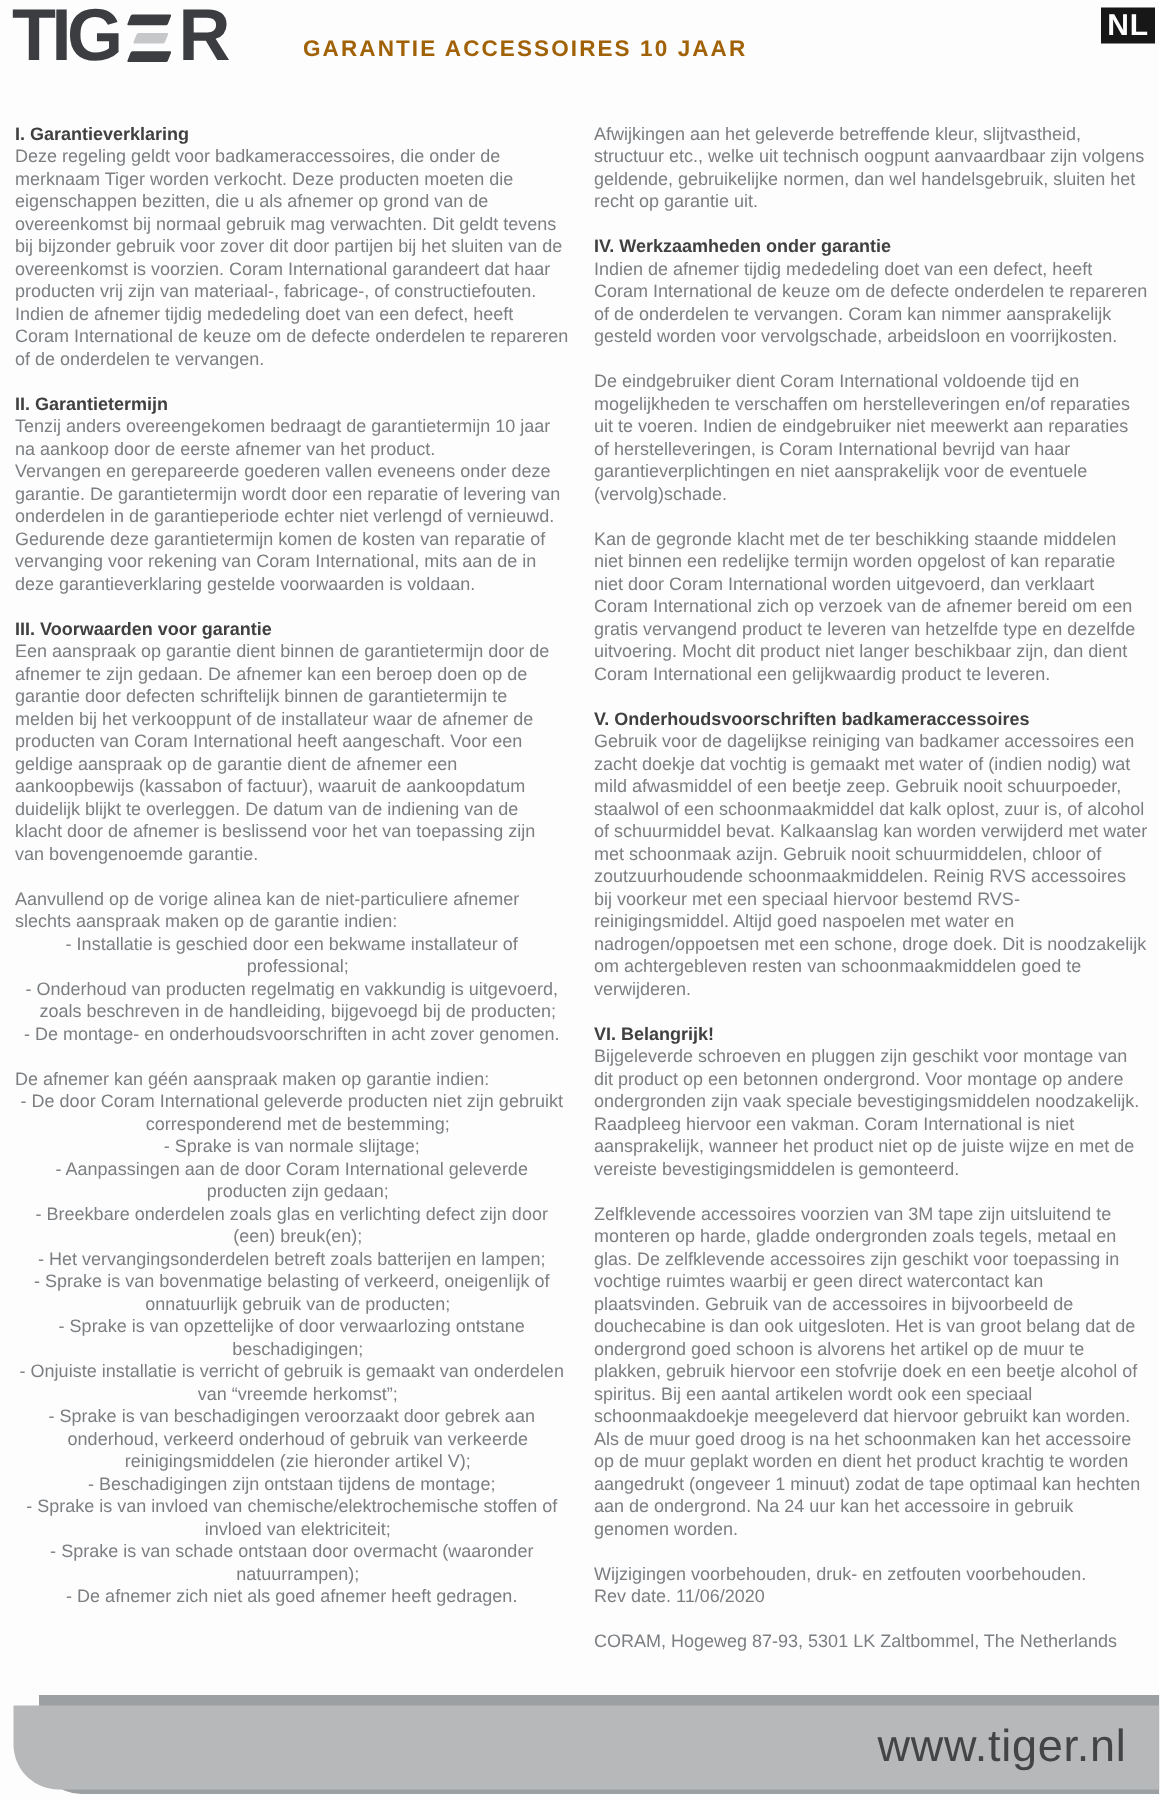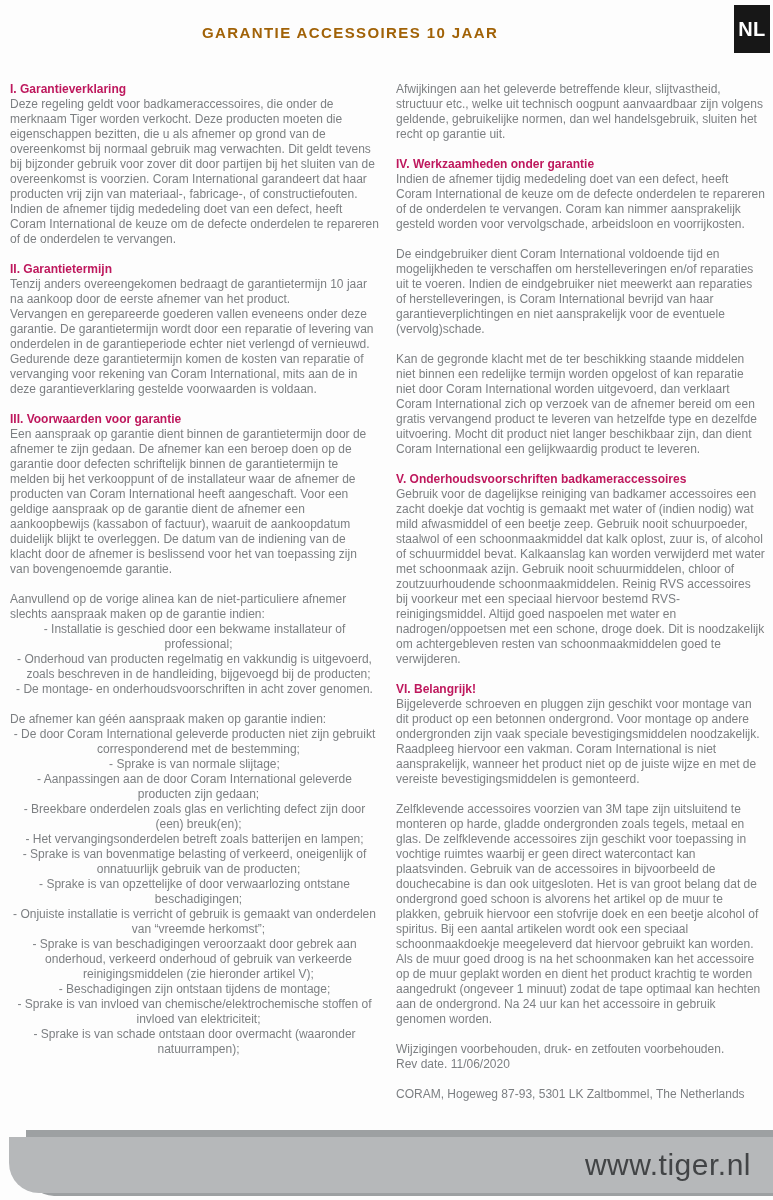--- a/index.html
+++ b/index.html
@@ -49,21 +49,21 @@
     left: 202px; top: 24px;
     font-size: 15px;
     font-weight: bold;
     letter-spacing: 1.4px;
     color: #a16207;
     white-space: nowrap;
   }
   .lang-badge {
     position: absolute;
     top: 5px; right: 3px;
-    width: 36px; height: 48px;
+    width: 36px; height: 24px;
     background: #171717;
     color: #ffffff;
     font-weight: bold;
     font-size: 20px;
     display: flex;
     align-items: center;
     justify-content: center;
     letter-spacing: 0.5px;
   }
 
@@ -76,21 +76,21 @@
     gap: 17px;
     color: #7c7f82;
     font-size: 12px;
     line-height: 15px;
   }
   .col { width: 369px; }
   .sec-heading {
     margin: 0;
     font-size: 12px;
     font-weight: bold;
-    color: #be185d;
+    color: #404040;
   }
   .content p { margin: 0; }
   .sp { margin-top: 15px !important; }
   ul.dash { margin: 0; padding: 0; list-style: none; text-align: center; }
   ul.dash li { padding-left: 8px; text-indent: -8px; margin: 0; }
   ul.dash li::before { content: "- "; }
 
   
   .footer { position: absolute; left: 0; bottom: 0; width: 773px; height: 70px; border-radius: 30px; }
   .footer .back {
@@ -114,20 +114,29 @@
     font-weight: normal;
     color: #424446;
     letter-spacing: 0.5px;
   }
 </style>
 </head>
 <body>
 
 <div class="page">
 
+  <div class="logo">
+    <span>TIG</span>
+    <span class="logo-e">
+      <span class="bar"></span>
+      <span class="bar mid"></span>
+      <span class="bar"></span>
+    </span>
+    <span>R</span>
+  </div>
   <div class="doc-title">GARANTIE ACCESSOIRES 10 JAAR</div>
   <div class="lang-badge">NL</div>
 
   <div class="content">
 
     <div class="col">
       <p class="sec-heading">I. Garantieverklaring</p>
       <p>Deze regeling geldt voor badkameraccessoires, die onder de merknaam Tiger worden verkocht. Deze producten moeten die eigenschappen bezitten, die u als afnemer op grond van de overeenkomst bij normaal gebruik mag verwachten. Dit geldt tevens bij bijzonder gebruik voor zover dit door partijen bij het sluiten van de overeenkomst is voorzien. Coram International garandeert dat haar producten vrij zijn van materiaal-, fabricage-, of constructiefouten. Indien de afnemer tijdig mededeling doet van een defect, heeft Coram International de keuze om de defecte onderdelen te repareren of de onderdelen te vervangen.</p>
 
       <p class="sec-heading sp">II. Garantietermijn</p>
@@ -152,20 +161,21 @@
         <li>Aanpassingen aan de door Coram International geleverde producten zijn gedaan;</li>
         <li>Breekbare onderdelen zoals glas en verlichting defect zijn door (een) breuk(en);</li>
         <li>Het vervangingsonderdelen betreft zoals batterijen en lampen;</li>
         <li>Sprake is van bovenmatige belasting of verkeerd, oneigenlijk of onnatuurlijk gebruik van de producten;</li>
         <li>Sprake is van opzettelijke of door verwaarlozing ontstane beschadigingen;</li>
         <li>Onjuiste installatie is verricht of gebruik is gemaakt van onderdelen van “vreemde herkomst”;</li>
         <li>Sprake is van beschadigingen veroorzaakt door gebrek aan onderhoud, verkeerd onderhoud of gebruik van verkeerde reinigingsmiddelen (zie hieronder artikel V);</li>
         <li>Beschadigingen zijn ontstaan tijdens de montage;</li>
         <li>Sprake is van invloed van chemische/elektrochemische stoffen of invloed van elektriciteit;</li>
         <li>Sprake is van schade ontstaan door overmacht (waaronder natuurrampen);</li>
+        <li>De afnemer zich niet als goed afnemer heeft gedragen.</li>
       </ul>
     </div>
 
     <div class="col">
       <p>Afwijkingen aan het geleverde betreffende kleur, slijtvastheid, structuur etc., welke uit technisch oogpunt aanvaardbaar zijn volgens geldende, gebruikelijke normen, dan wel handelsgebruik, sluiten het recht op garantie uit.</p>
 
       <p class="sec-heading sp">IV. Werkzaamheden onder garantie</p>
       <p>Indien de afnemer tijdig mededeling doet van een defect, heeft Coram International de keuze om de defecte onderdelen te repareren of de onderdelen te vervangen. Coram kan nimmer aansprakelijk gesteld worden voor vervolgschade, arbeidsloon en voorrijkosten.</p>
       <p class="sp">De eindgebruiker dient Coram International voldoende tijd en mogelijkheden te verschaffen om herstelleveringen en/of reparaties uit te voeren. Indien de eindgebruiker niet meewerkt aan reparaties of herstelleveringen, is Coram International bevrijd van haar garantieverplichtingen en niet aansprakelijk voor de eventuele (vervolg)schade.</p>
       <p class="sp">Kan de gegronde klacht met de ter beschikking staande middelen niet binnen een redelijke termijn worden opgelost of kan reparatie niet door Coram International worden uitgevoerd, dan verklaart Coram International zich op verzoek van de afnemer bereid om een gratis vervangend product te leveren van hetzelfde type en dezelfde uitvoering. Mocht dit product niet langer beschikbaar zijn, dan dient Coram International een gelijkwaardig product te leveren.</p>

